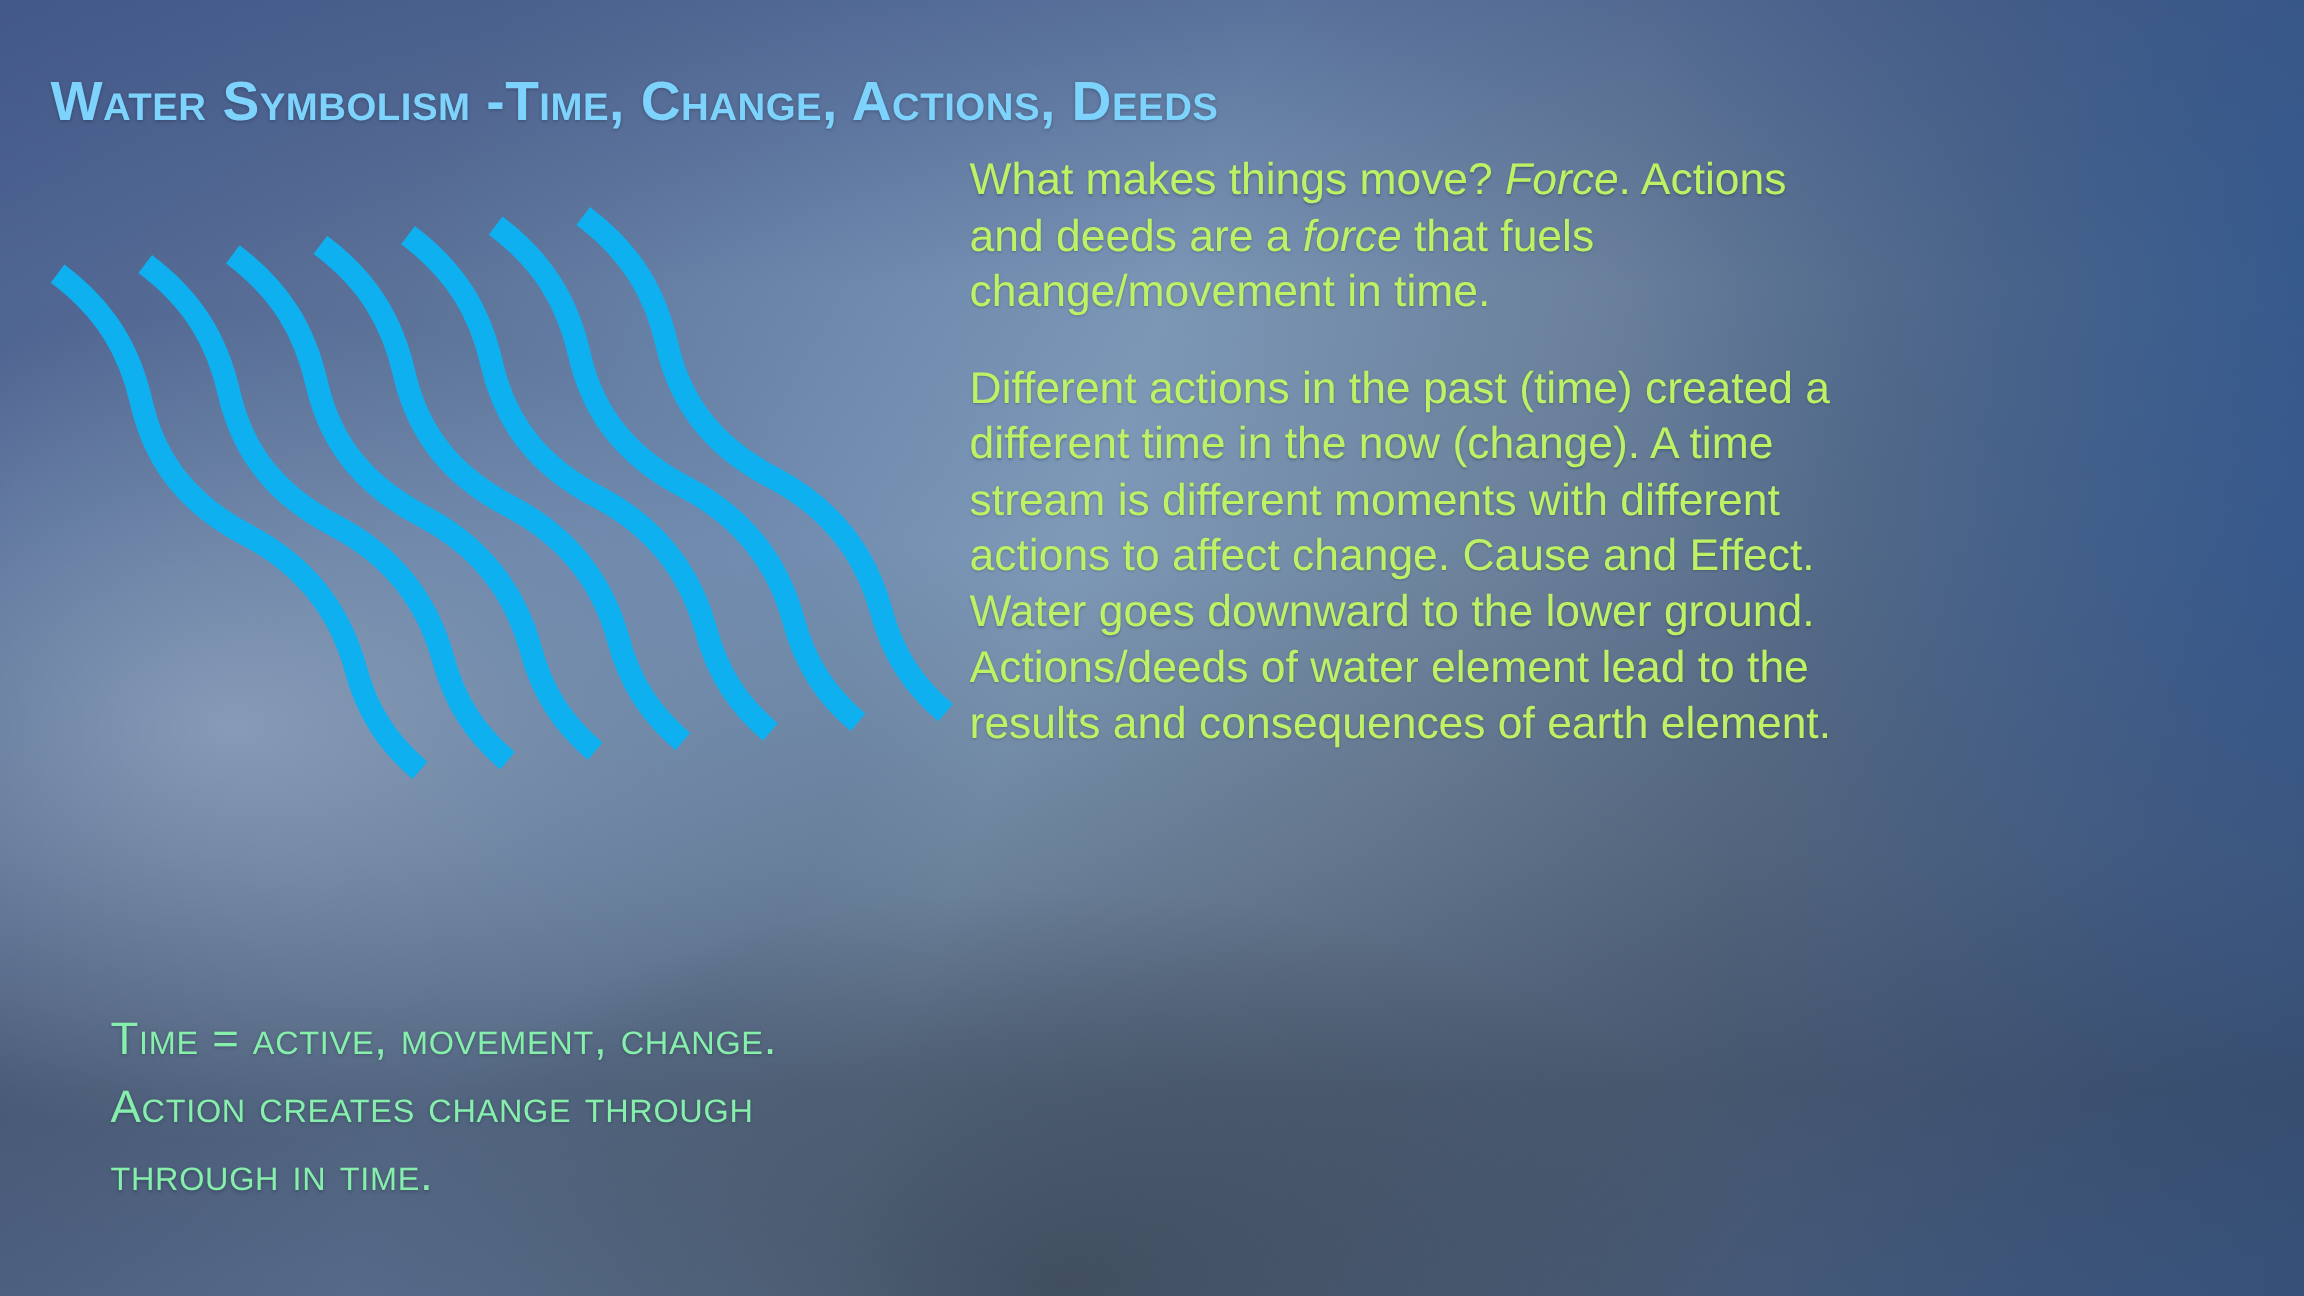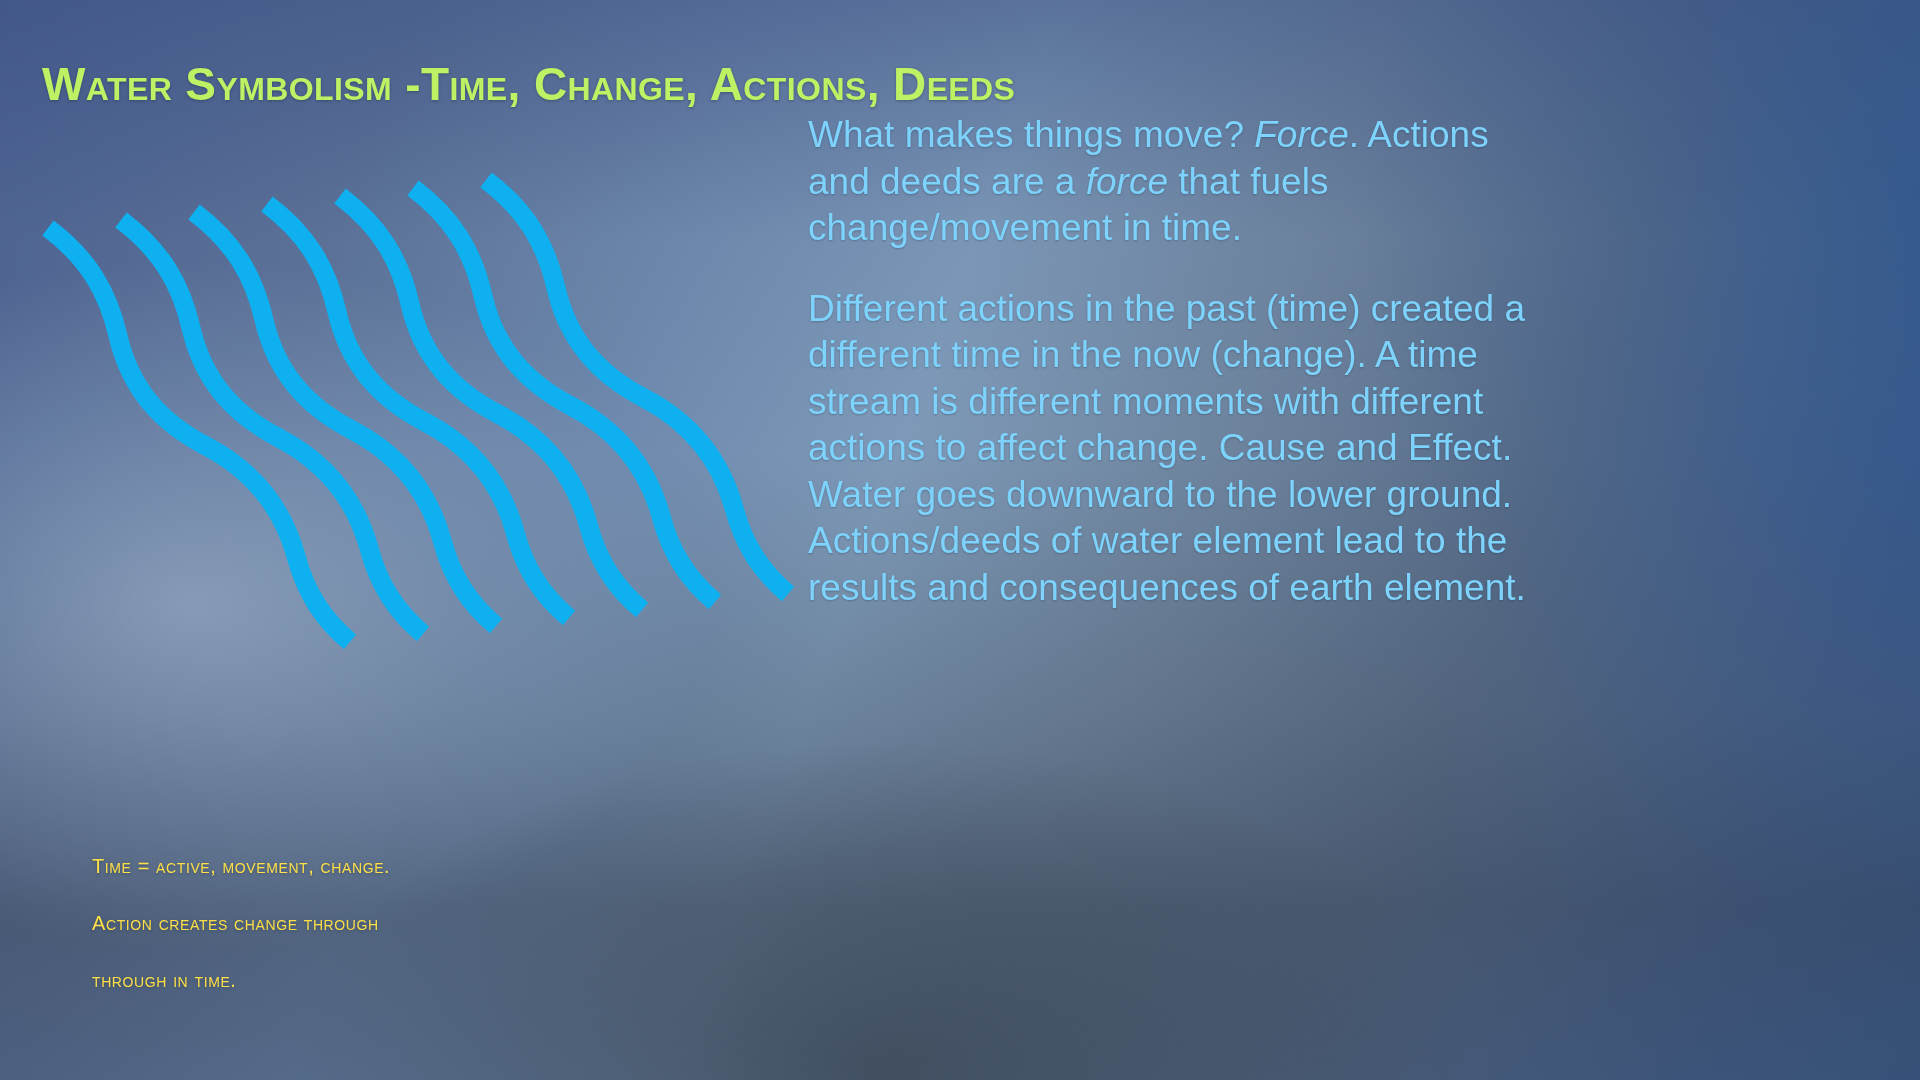--- a/index.html
+++ b/index.html
@@ -60,21 +60,21 @@
         rgba(45,84,138,0.22) 45%,
         rgba(50,80,130,0.00) 80%);
   }
 
   
   #title {
     position: absolute;
     left: 42px;
     top: 28px;
     width: 1500px;
-    color: #bef264;
+    color: #7dd3fc;
     font-size: 46px;
     font-weight: 700;
     font-variant: small-caps;
     letter-spacing: 0.4px;
     line-height: 1.1;
     white-space: nowrap;
     text-shadow: 0 1px 3px rgba(20,30,50,0.35);
   }
 
   
@@ -83,40 +83,40 @@
     left: 0px;
     top: 150px;
     width: 820px;
     height: 500px;
   }
 
   
   #body-copy {
     position: absolute;
     left: 808px;
-    top: 112px;
+    top: 127px;
     width: 730px;
-    color: #7dd3fc;
+    color: #bef264;
     font-size: 37px;
     line-height: 46.5px;
     font-weight: 400;
     text-shadow: 0 1px 2px rgba(25,35,55,0.28);
   }
   #body-copy p { margin: 0; }
   #body-copy .spacer { height: 34px; }
   #body-copy em { font-style: italic; }
 
   
   #caption {
     position: absolute;
     left: 92px;
     top: 838px;
     width: 680px;
-    color: #fde047;
-    font-size: 20px;
+    color: #86efac;
+    font-size: 38px;
     font-weight: 400;
     font-variant: small-caps;
     letter-spacing: 0.6px;
     line-height: 57px;
     text-shadow: 0 1px 3px rgba(25,35,55,0.35);
   }
   #caption .cap-line { display: block; }
 </style>
 </head>
 <body>

